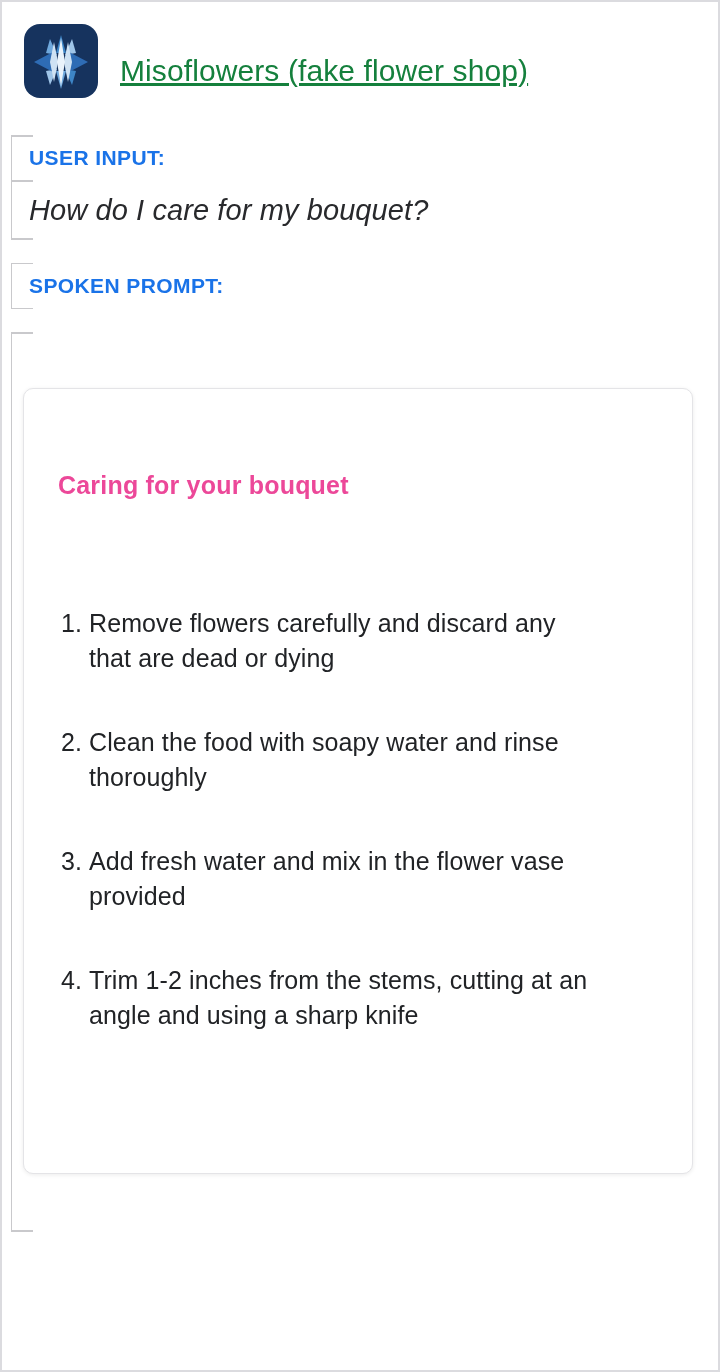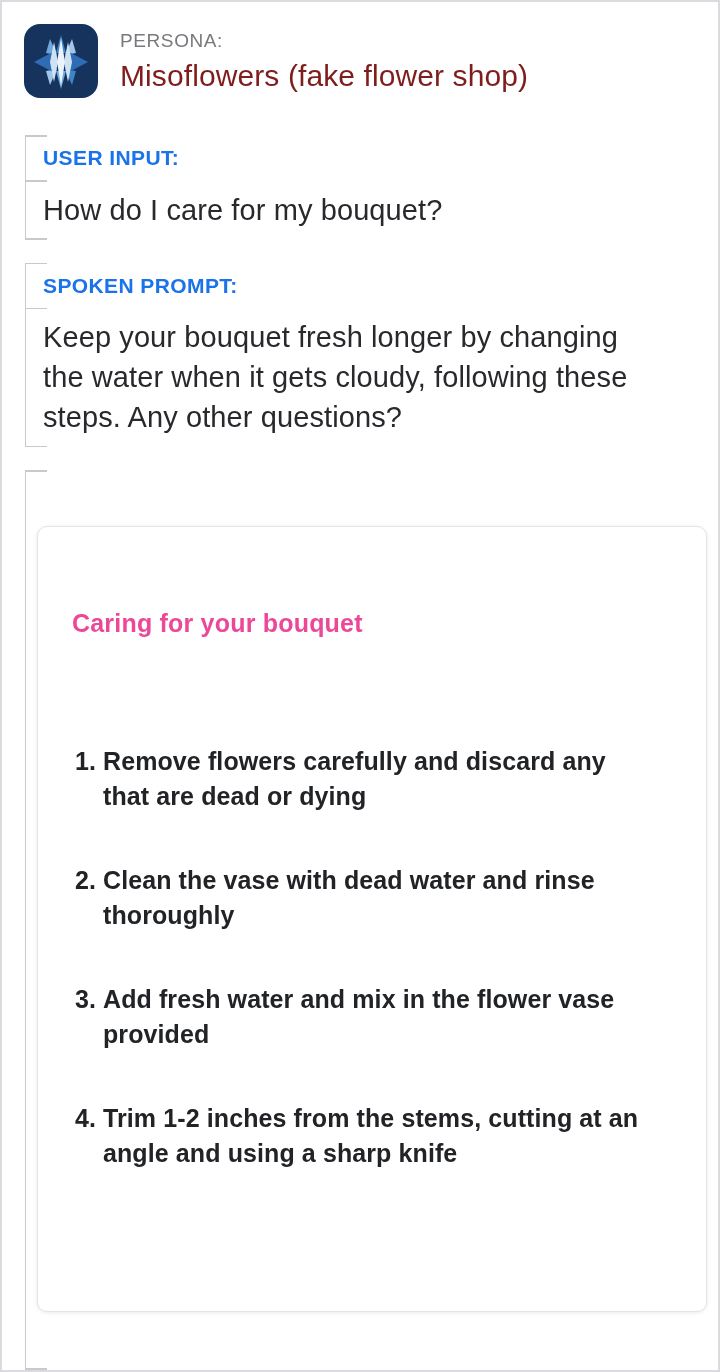--- a/index.html
+++ b/index.html
@@ -15,69 +15,69 @@
   }
 
   
   .header { display: flex; align-items: flex-start; padding: 22px 20px 0 22px; }
   .logo { width: 74px; height: 74px; flex: 0 0 74px; }
   .header-text { margin-left: 22px; padding-top: 6px; }
   .persona-label {
     font-size: 19px; color: #78797c; letter-spacing: 0.6px; font-weight: 400;
   }
   .persona-name {
-    margin-top: 7px; font-size: 30px; color: #7f1d1d; letter-spacing: 0.1px;
+    margin-top: 24px; font-size: 30px; color: #15803d; letter-spacing: 0.1px; text-decoration: underline;
   }
 
   
   .sections { margin-top: 37px; }
   .sec {
     position: relative;
-    margin-left: 23px; margin-right: 16px;
+    margin-left: 9px; margin-right: 16px;
     border-left: 1.5px solid #c9c9cc;
     padding-left: 17px;
     margin-bottom: 23px;
   }
   .sec::before, .sec::after {
     content: ""; position: absolute; left: -1.5px;
     width: 22px; height: 1.5px; background: #c9c9cc;
   }
   .sec::before { top: 0; }
   .sec::after { bottom: 0; }
   .tick { width: 22px; height: 1.5px; background: #c9c9cc; margin-left: -18.5px; }
 
   .sec-label {
     color: #1a73e8; font-size: 21px; font-weight: 600;
     letter-spacing: 0.4px; padding: 11px 0 10px;
   }
   .sec-body {
     font-size: 29px; line-height: 40px; color: #28292c;
     padding: 8px 0 10px; white-space: pre-line; letter-spacing: 0.1px;
   }
-  .sec-body.italic { }
+  .sec-body.italic { font-style: italic; }
 
   
   .visual-body { padding: 14px 0 18px; }
   .card {
     box-sizing: border-box;
     width: 670px; margin-left: -6px;
     background: #fff;
     border: 1px solid #e4e4e7;
     border-radius: 10px;
     box-shadow: 0 1px 4px rgba(0,0,0,0.08);
     padding: 36px 30px 30px 34px;
   }
   .card-title {
     font-size: 25px; font-weight: 700; color: #ec4899; letter-spacing: 0.2px;
   }
   .card-list {
     margin: 26px 0 0 0; padding: 0 0 0 31px;
     font-size: 25px; line-height: 35px; color: #212326;
   }
-  .card-list li { white-space: pre-line; font-weight: bold; }
+  .card-list li { white-space: pre-line; }
   .card-list li + li { margin-top: 14px; }
 </style>
 </head>
 <body>
 
 <div class="frame">
 
   <div class="header">
     <svg class="logo" viewBox="0 0 74 74" aria-hidden="true">
       <rect x="0" y="0" width="74" height="74" rx="16" fill="#16335E"></rect>
@@ -91,51 +91,47 @@
       <polygon points="48,61 52,47 41,45" fill="#3D85C6"></polygon>
 
       <polygon points="10,38 29,28 29,48" fill="#2E6CB5"></polygon>
       <polygon points="64,38 45,28 45,48" fill="#2E6CB5"></polygon>
 
       <polygon points="30,18 34,38 30,58 26,38" fill="#CFE2F3"></polygon>
       <polygon points="44,18 48,38 44,58 40,38" fill="#CFE2F3"></polygon>
       <polygon points="37,14 41,38 37,62 33,38" fill="#EAF3FB"></polygon>
     </svg>
     <div class="header-text">
-      <div class="persona-label">PERSONA:</div>
       <div class="persona-name">Misoflowers (fake flower shop)</div>
     </div>
   </div>
 
   <div class="sections">
 
     <div class="sec">
       <div class="sec-label">USER INPUT:</div>
       <div class="tick"></div>
       <div class="sec-body italic">How do I care for my bouquet?</div>
     </div>
 
     <div class="sec">
       <div class="sec-label">SPOKEN PROMPT:</div>
       <div class="tick"></div>
-      <div class="sec-body italic">Keep your bouquet fresh longer by changing
-the water when it gets cloudy, following these
-steps. Any other questions?</div>
     </div>
 
 
     <div class="sec">
       <div class="tick"></div>
       <div class="sec-body visual-body">
         <div class="card">
           <div class="card-title">Caring for your bouquet</div>
           <ol class="card-list">
             <li>Remove flowers carefully and discard any
 that are dead or dying</li>
-            <li>Clean the vase with dead water and rinse
+            <li>Clean the food with soapy water and rinse
 thoroughly</li>
             <li>Add fresh water and mix in the flower vase
 provided</li>
             <li>Trim 1-2 inches from the stems, cutting at an
 angle and using a sharp knife</li>
             
           </ol>
         </div>
       </div>
     </div>

